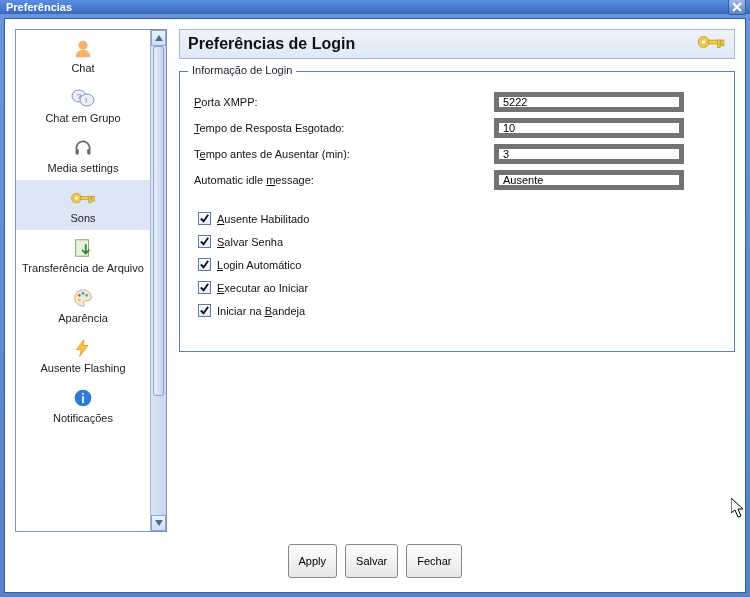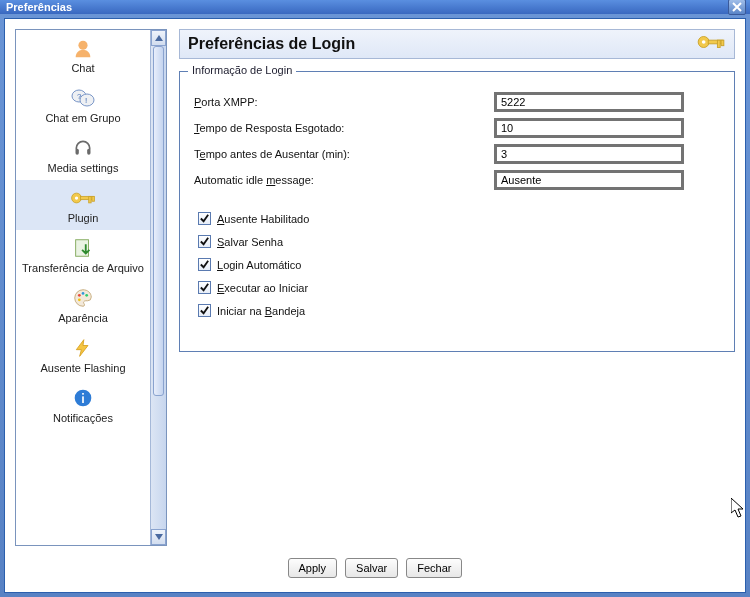--- a/index.html
+++ b/index.html
@@ -118,21 +118,21 @@
     margin: 6px 0;
   }
   .form-row .fld-label {
     width: 300px;
     color: #111;
     font-size: 11px;
   }
   .form-row input[type="text"] {
     flex: 0 0 190px;
     height: 20px;
-    border: 3px solid #737373;
+    border: 5px solid #737373;
     padding: 1px 4px;
     font-size: 11px;
     font-family: inherit;
   }
   .chk-row {
     display: flex; align-items: center;
     margin: 10px 0 10px 4px;
     gap: 6px;
     font-size: 11px;
     color: #111;
@@ -144,21 +144,21 @@
     display: flex; align-items: center; justify-content: center;
     cursor: pointer;
   }
   .chk svg { width: 11px; height: 11px; }
   .u { text-decoration: underline; }
   .button-row {
     display: flex; justify-content: center; gap: 8px;
     padding: 12px 0 4px 0;
   }
   .btn {
-    padding: 3px 10px;
+    padding: 10px 10px;
     background: linear-gradient(to bottom, #fdfdfd, #e7e7e7);
     border: 1px solid #888;
     border-radius: 3px;
     font-size: 11px;
     cursor: pointer;
     color: #000;
   }
   .cursor {
     position: absolute;
     left: 731px; top: 498px;
@@ -222,21 +222,21 @@
           <div class="sidebar-item selected">
             <span class="icon-slot">
               <svg width="26" height="20" viewBox="0 0 32 24">
                   <circle cx="8" cy="12" r="6" fill="#f2c94c" stroke="#caa22a"></circle>
                   <circle cx="8" cy="12" r="2" fill="#fff"></circle>
                   <rect x="13" y="10" width="16" height="4" fill="#f2c94c" stroke="#caa22a"></rect>
                   <rect x="23" y="10" width="3" height="8" fill="#f2c94c" stroke="#caa22a"></rect>
                   <rect x="27" y="10" width="3" height="6" fill="#f2c94c" stroke="#caa22a"></rect>
                 </svg>
             </span>
-            <span class="label">Plugin</span>
+            <span class="label">Sons</span>
           </div>
 
           <div class="sidebar-item">
             <span class="icon-slot">
               <svg width="22" height="22" viewBox="0 0 24 24">
                   <rect x="4" y="3" width="14" height="18" fill="#eaf3e3" stroke="#7fa859"></rect>
                   <path d="M11 14l4 4 4-4M15 18V8" stroke="#2e8b2e" stroke-width="2" fill="none"></path>
                 </svg>
             </span>
             <span class="label">Transferência de Arquivo</span>

